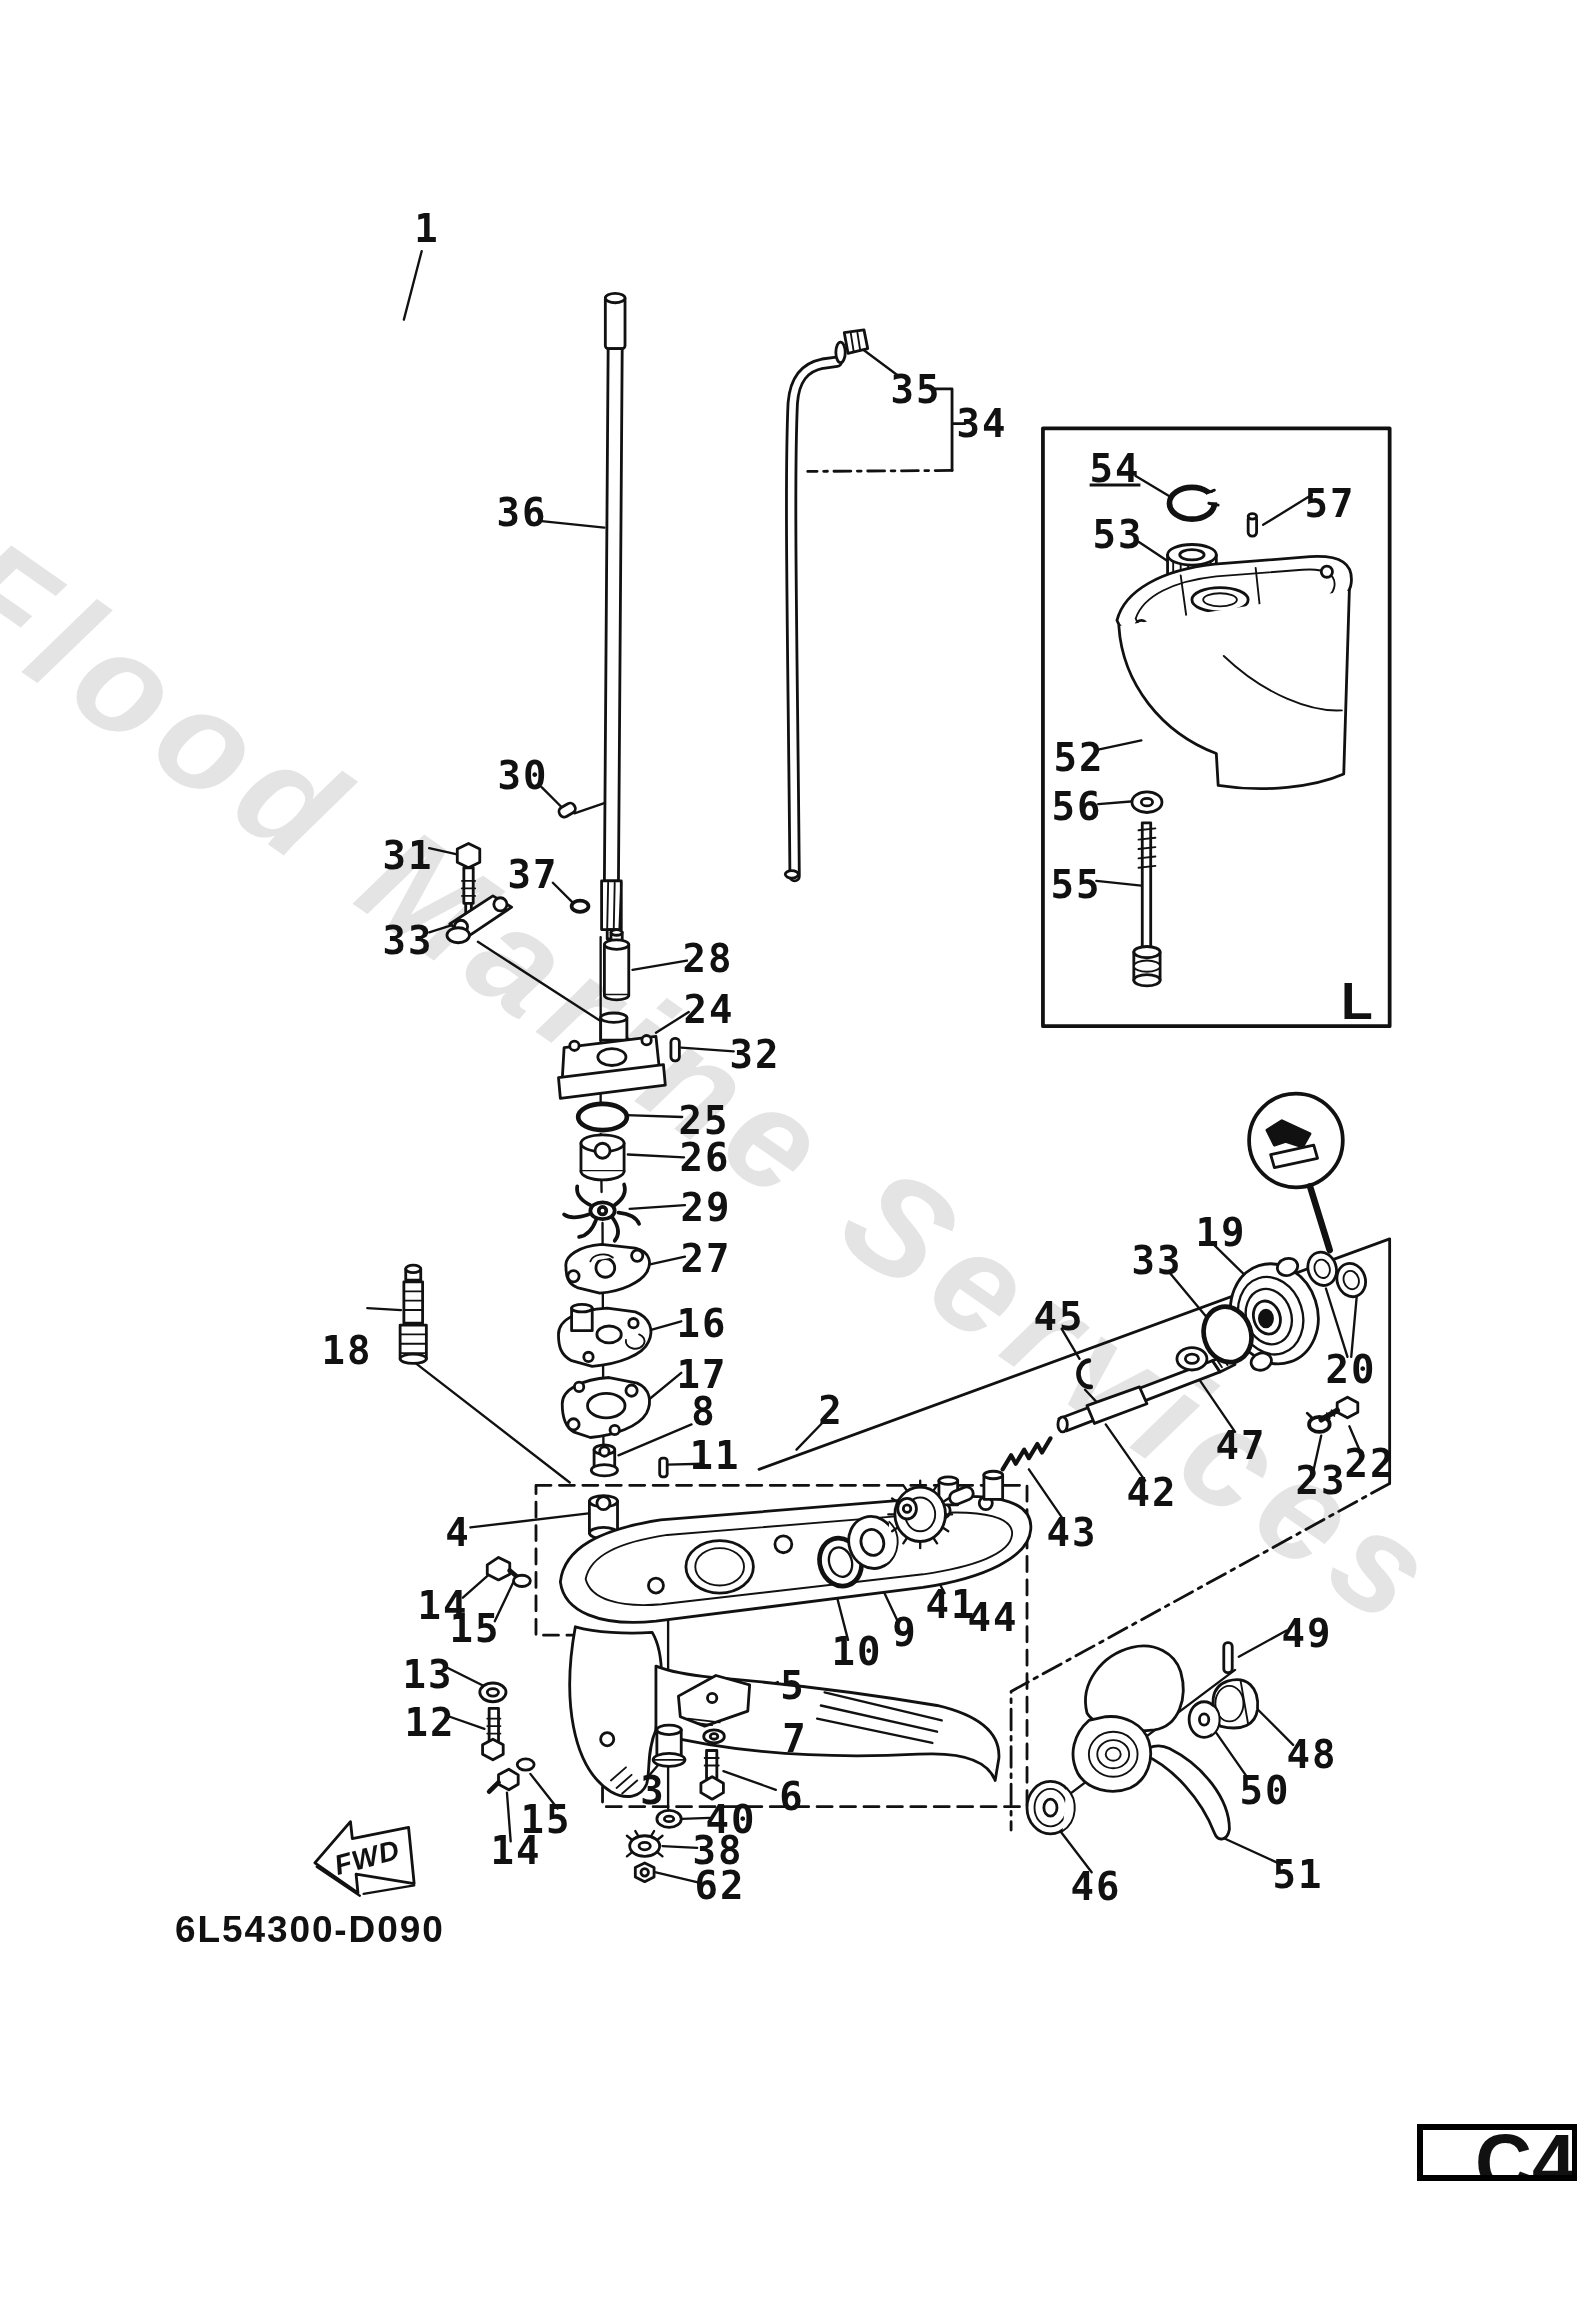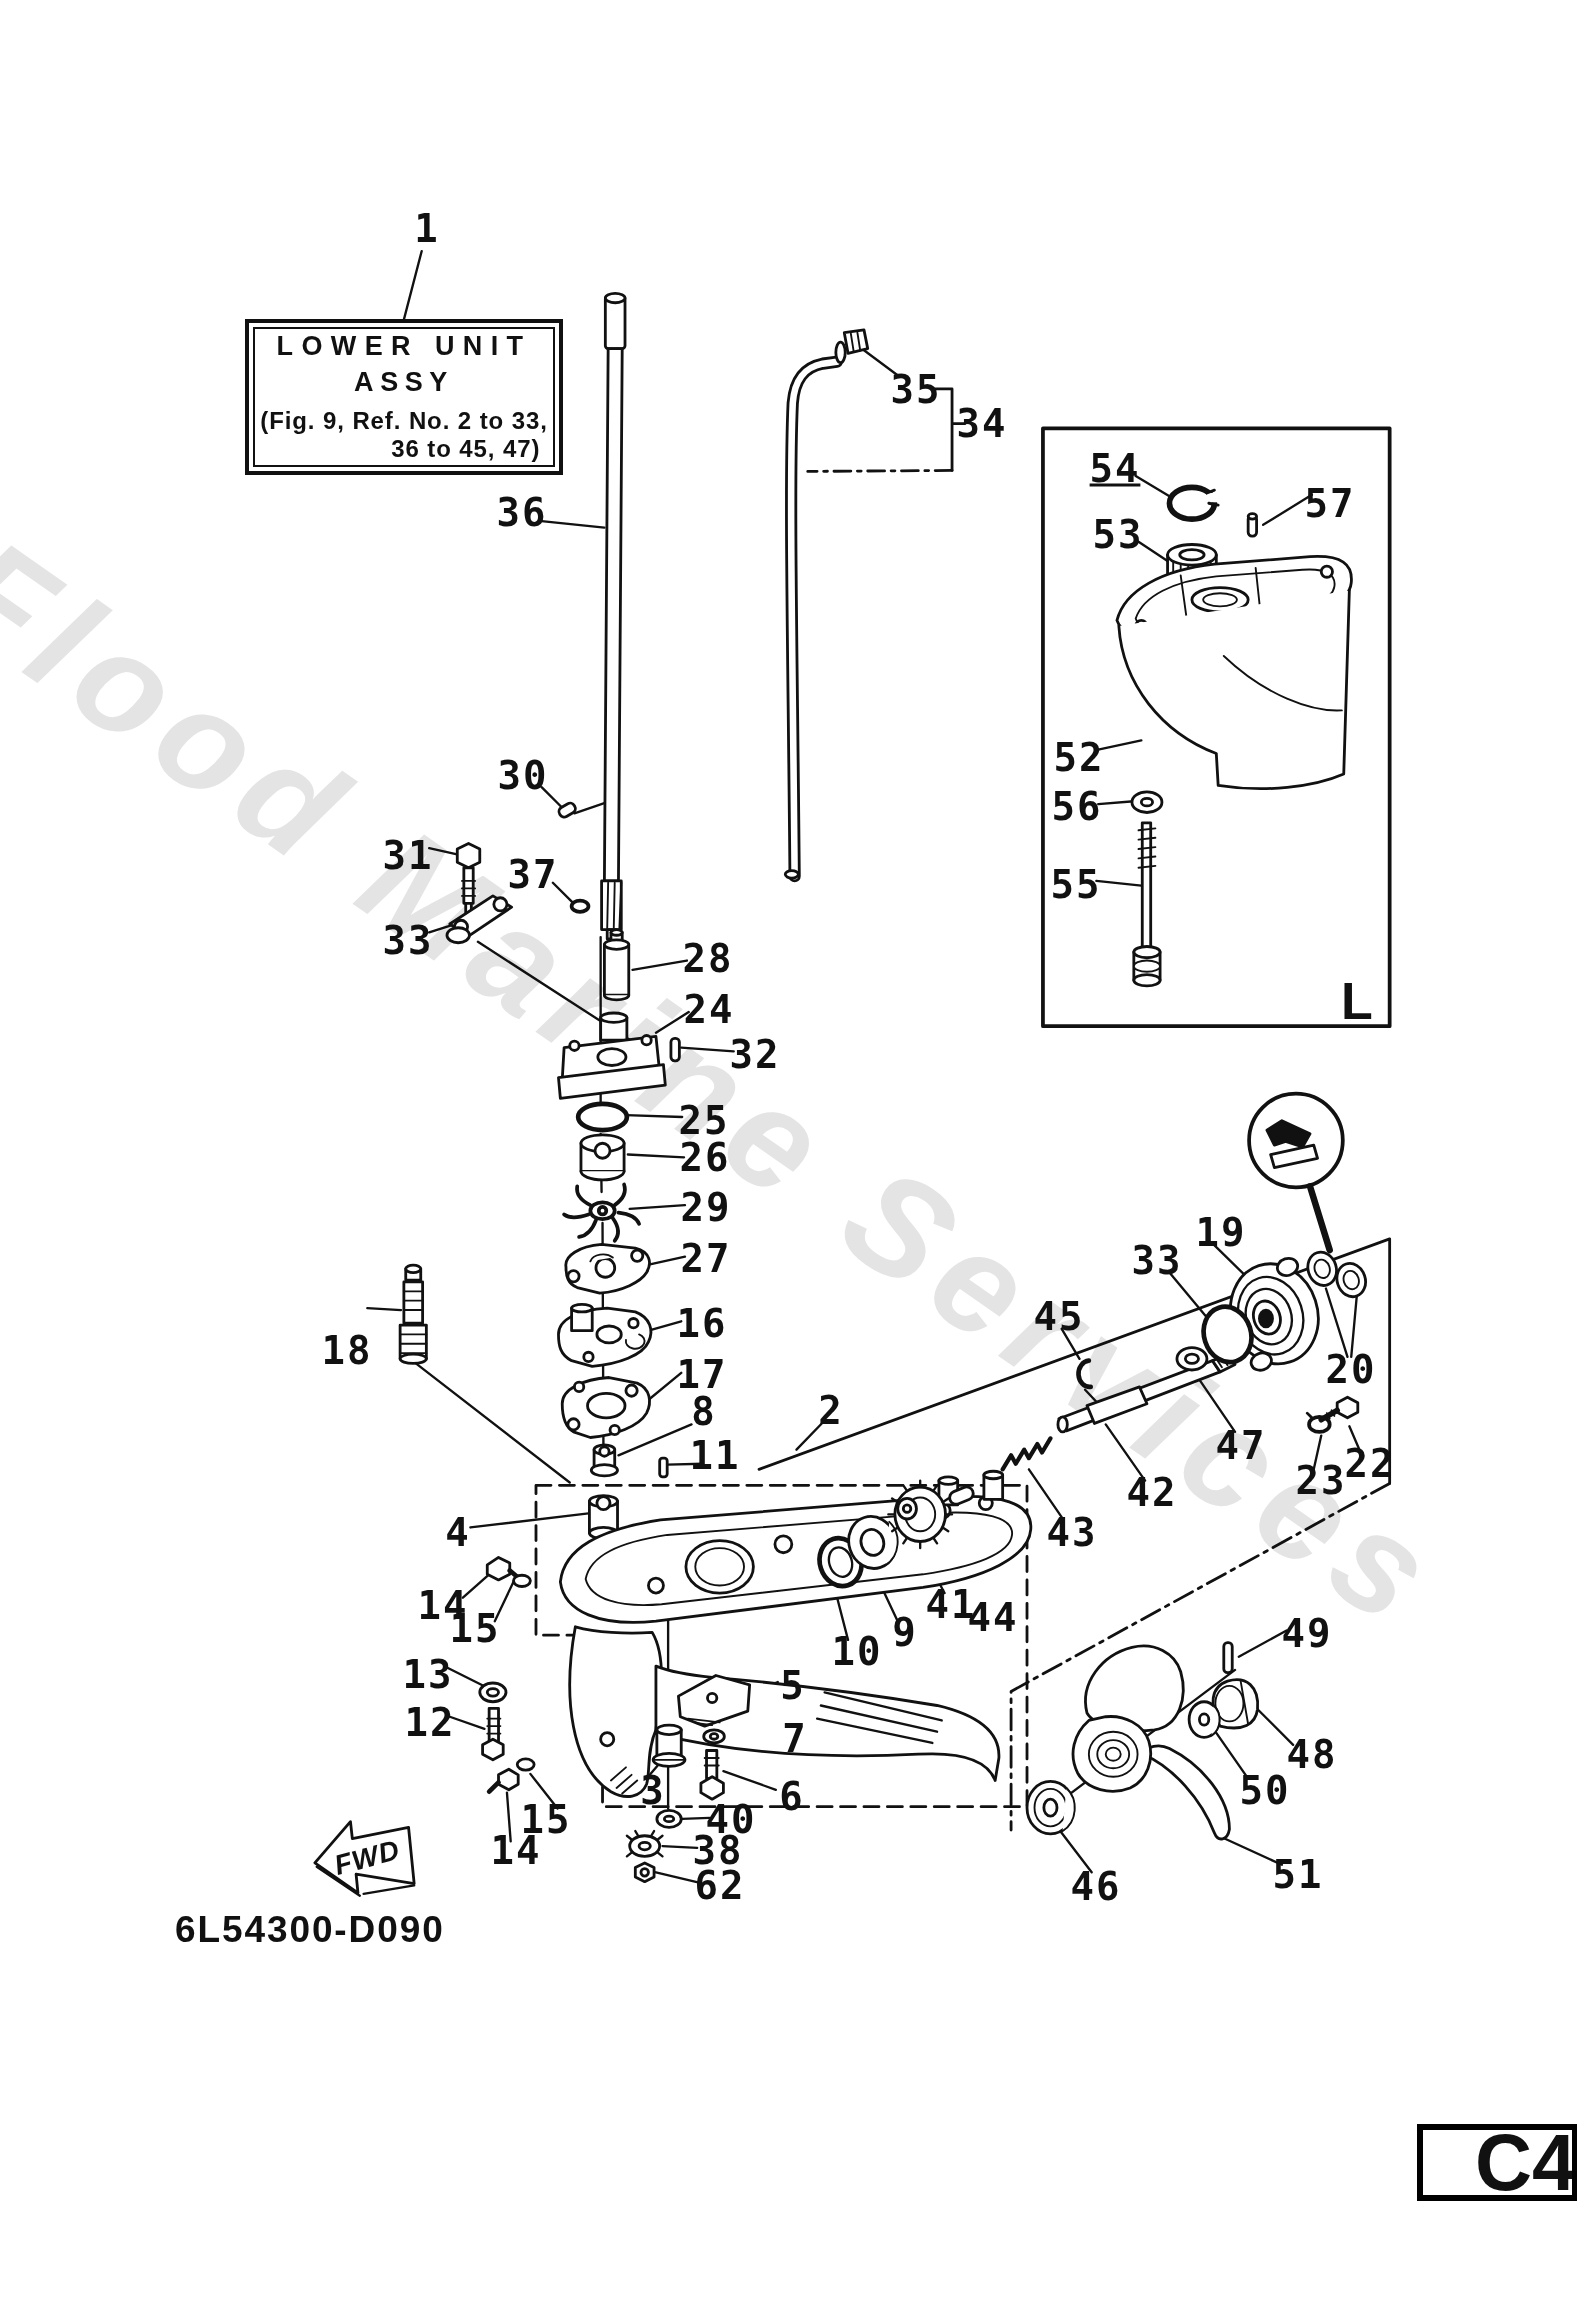--- a/index.html
+++ b/index.html
@@ -19,21 +19,21 @@
   .lb1{font:700 27px "Liberation Sans",sans-serif;letter-spacing:8.4px;}
   .lb2{font:700 27px "Liberation Sans",sans-serif;letter-spacing:6.6px;margin-top:5.6px;}
   .lb3{font:700 24px "Liberation Sans",sans-serif;margin-top:9.4px;letter-spacing:0.9px;}
   .lb4{font:700 24px "Liberation Sans",sans-serif;align-self:flex-end;margin-right:13px;letter-spacing:0.9px;}
   #inset-l{position:absolute;left:1357px;top:1001px;transform:translate(-50%,-50%);
         font:700 52px "Liberation Sans",sans-serif;z-index:3;}
   #part-code{position:absolute;left:175px;top:1909px;font:700 37px "Liberation Sans",sans-serif;
         letter-spacing:1.9px;z-index:3;}
   #fwd-label{position:absolute;left:334px;top:1842px;transform:rotate(-15deg);
         font:italic 900 28px "Liberation Sans",sans-serif;letter-spacing:0.9px;z-index:3;}
-  #page-ref-box{position:absolute;left:1417px;top:2124px;width:161px;height:77px;box-sizing:border-box;
+  #page-ref-box{position:absolute;left:1417px;top:2124px;width:161px;height:57px;box-sizing:border-box;
         border:6.6px solid #000;background:#fff;overflow:hidden;z-index:3;}
   #page-ref-box .code{position:absolute;left:52px;top:-13px;font:800 79px "Liberation Sans",sans-serif;
         letter-spacing:0;}
 </style>
 </head>
 <body>
 
 <div id="page">
 
   <div id="watermark">Flood Marine Services</div>
@@ -398,28 +398,20 @@
         <path d="M1138,1908 a25,28 0 0 1 -4,46" stroke-width="2"></path>
       </g>
     </g>
 
     <g fill="#fff">
       <path d="M336,1988 L374,1944 L376,1962 L436,1950 L442,2010 L380,2000 L382,2020 Z"></path>
       <path d="M338,1992 L384,2023 M442,2012 L388,2021" stroke-width="2.5"></path>
     </g>
   </svg>
 
-  <div id="label-box">
-    <div class="inner">
-      <div class="lb1">LOWER UNIT</div>
-      <div class="lb2">ASSY</div>
-      <div class="lb3">(Fig. 9, Ref. No. 2 to 33,</div>
-      <div class="lb4">36 to 45, 47)</div>
-    </div>
-  </div>
 
   <div id="inset-l">L</div>
 
   <div id="fwd-label">FWD</div>
 
   <div id="part-code">6L54300-D090</div>
 
   <div id="page-ref-box">
     <div class="code">C4</div>
   </div>

